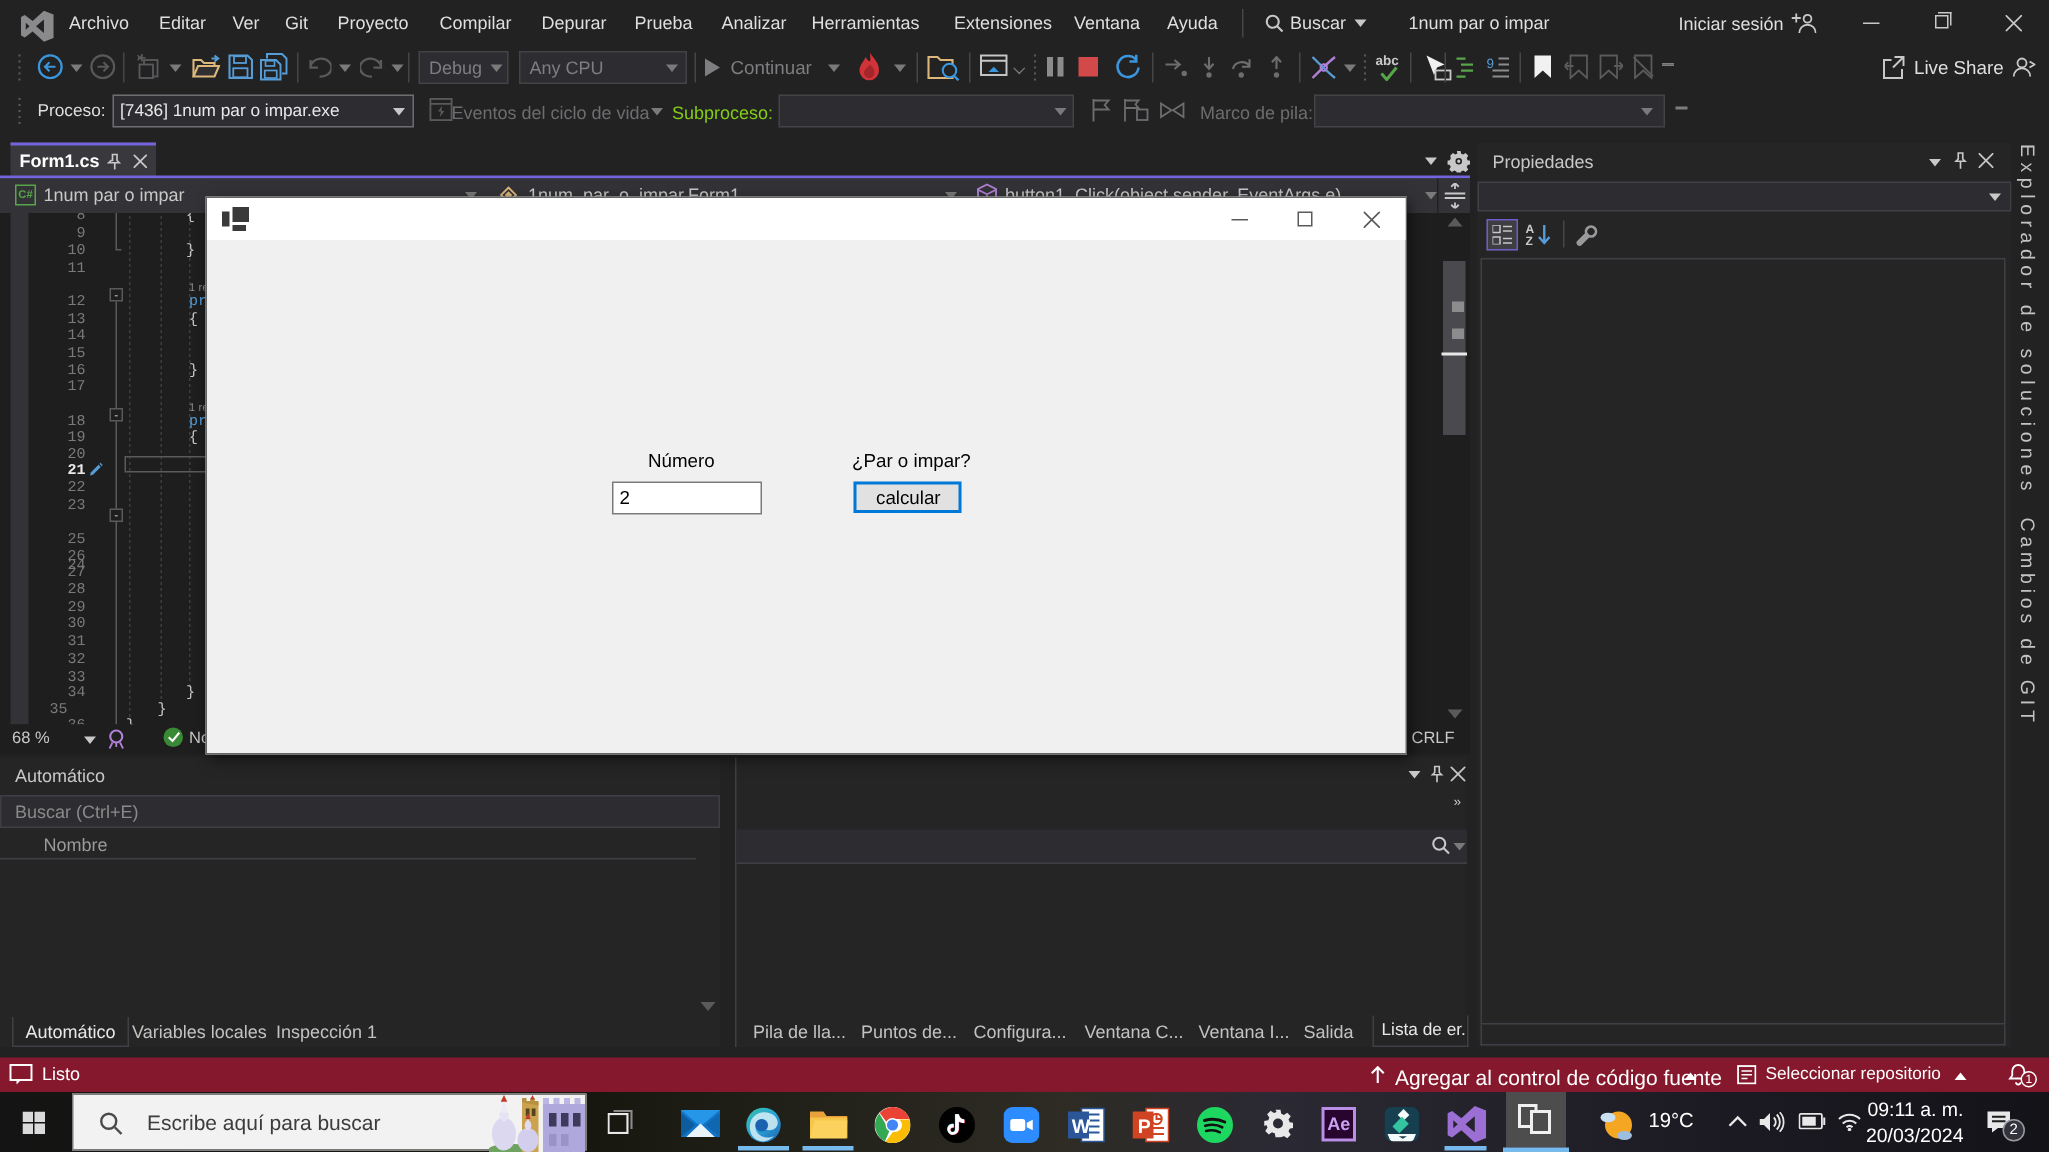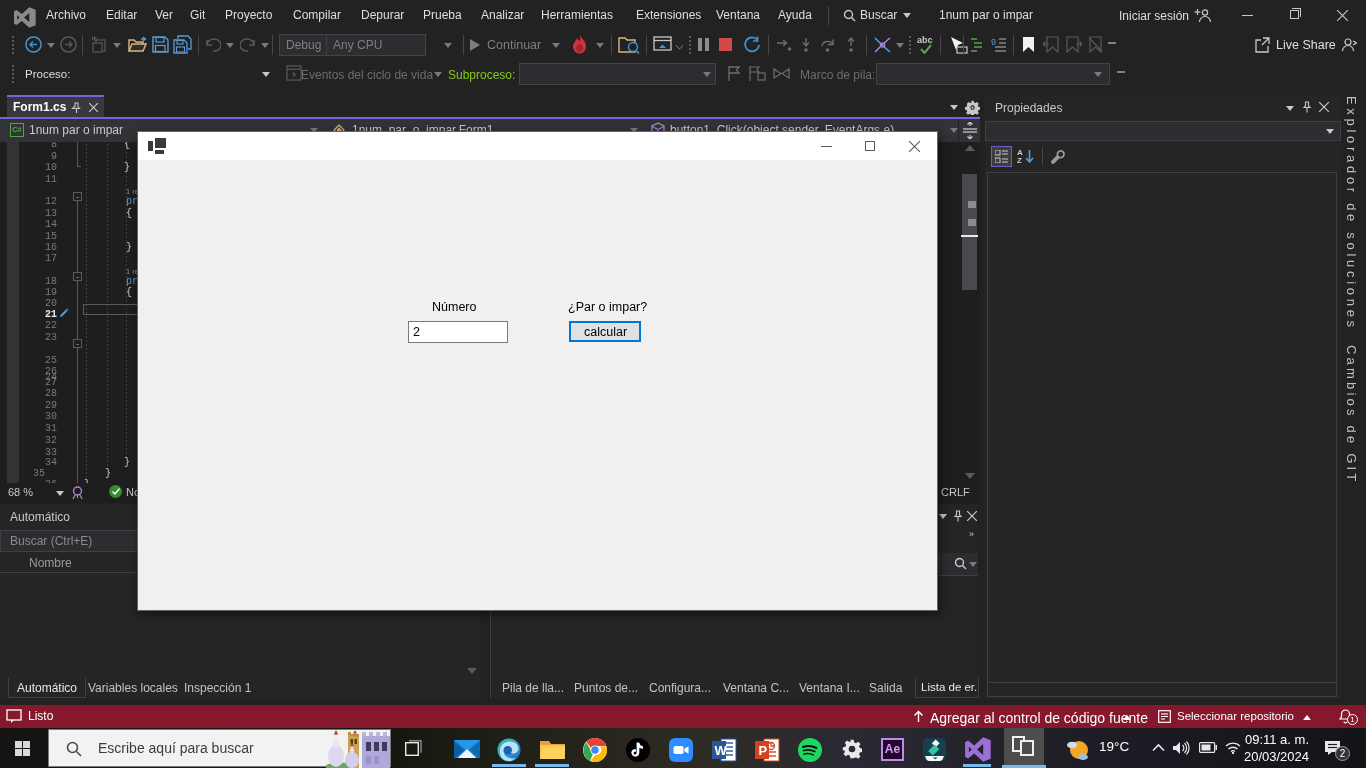--- a/index.html
+++ b/index.html
@@ -113,21 +113,21 @@
       </svg>
     <div class="abs caret dim" style="left:226px;top:13px;"></div>
     <svg class="abs" style="left:240px;top:8px;" width="16" height="14" viewBox="0 0 16 14">
         <path d="M14 2 v5 h-5 M14 7 A7 6 0 1 0 8 13" fill="none" stroke="#5A5A5C" stroke-width="1.5"></path>
       </svg>
     <div class="abs caret dim" style="left:261px;top:13px;"></div>
     <div class="abs sep" style="left:272px;top:5px;height:20px;"></div>
 
     <div class="abs ddbox" style="left:279px;top:4px;width:60px;height:22px;padding:3px 6px;">Debug</div>
     <div class="abs caret dim" style="left:327px;top:13px;"></div>
-    <div class="abs ddbox" style="left:326px;top:4px;width:100px;height:22px;padding:3px 6px;">Any CPU</div>
+    <div class="abs ddbox" style="left:346px;top:4px;width:112px;height:22px;padding:3px 6px;">Any CPU</div>
     <div class="abs caret dim" style="left:444px;top:13px;"></div>
     <div class="abs sep" style="left:463px;top:5px;height:20px;"></div>
 
     <div class="abs" style="left:470px;top:9px;width:0;height:0;border-top:6px solid transparent;border-bottom:6px solid transparent;border-left:10px solid #7E7E80;"></div>
     <span class="abs" style="left:487px;top:8px;color:#7E7E80;font-size:12.5px;">Continuar</span>
     <div class="abs caret dim" style="left:552px;top:13px;"></div>
 
     <svg class="abs" style="left:570px;top:4px;" width="20" height="22" viewBox="0 0 20 22">
         <path d="M10 1 C12 5 16 7 16 13 A6.5 6.5 0 0 1 3 13 C3 9 6 7 7 4 C8 6 9 6.5 10 7 C10.5 5 10 3 10 1 Z" fill="#D13438"></path>
         <path d="M10 9 C12 11 13 12 13 14.5 A3.5 3.5 0 0 1 6 14.5 C6 12 8.5 11 10 9 Z" fill="#A4262C"></path>
@@ -237,20 +237,21 @@
     <svg class="abs" style="left:1340px;top:7px;" width="17" height="16" viewBox="0 0 17 16">
         <circle cx="8" cy="5" r="3" fill="none" stroke="#C8C8C8" stroke-width="1.2"></circle>
         <path d="M2.5 14 A5.5 5.5 0 0 1 13.5 14" fill="none" stroke="#C8C8C8" stroke-width="1.2"></path>
         <path d="M13 4 l3.5 2 -3.5 2" fill="none" stroke="#C8C8C8" stroke-width="1.2"></path>
       </svg>
   </div>
 
   <div class="abs" style="left:0;top:60px;width:1366px;height:29px;background:#222223;">
     <div class="abs grip" style="left:11px;top:4px;height:20px;"></div>
     <span class="abs" style="left:25px;top:8px;color:#DFDFE0;font-size:11.5px;">Proceso:</span>
+    <div class="abs ddbox" style="left:75px;top:3px;width:201px;height:22px;padding:4px 4px;color:#E8E8E8;border-color:#6E6E72;font-size:11.5px;">[7436] 1num par o impar.exe</div>
     <div class="abs caret" style="left:262px;top:12px;"></div>
 
     <svg class="abs" style="left:286px;top:5px;" width="16" height="16" viewBox="0 0 17 17">
         <rect x="1" y="1" width="15" height="15" fill="none" stroke="#5A5A5C" stroke-width="1.3"></rect>
         <line x1="1" y1="4.5" x2="16" y2="4.5" stroke="#5A5A5C" stroke-width="1.3"></line>
         <path d="M9 6 L6.5 10 h2 L7.5 14 L11 9.5 h-2 Z" fill="#5A5A5C"></path>
       </svg>
     <span class="abs" style="left:301px;top:8px;color:#6D6D6F;font-size:12px;">Eventos del ciclo de vida</span>
     <div class="abs caret dim" style="left:434px;top:12px;"></div>
     <span class="abs" style="left:448px;top:8px;color:#84cc16;font-size:12px;">Subproceso:</span>
@@ -494,21 +495,21 @@
 
     <div class="abs" style="left:2px;top:77px;width:350px;height:511px;border:1px solid #3F3F46;"></div>
     <div class="abs" style="left:2px;top:588px;width:350px;height:14px;border:1px solid #3F3F46;border-top:none;"></div>
   </div>
 
   <div class="abs" style="left:1341px;top:95px;width:25px;height:610px;background:#222223;">
     <span class="abs" style="left:3px;top:1px;writing-mode:vertical-rl;color:#C2C2C3;font-size:13px;letter-spacing:3.7px;">Explorador de soluciones</span>
     <span class="abs" style="left:3px;top:250px;writing-mode:vertical-rl;color:#C2C2C3;font-size:13px;letter-spacing:3.2px;">Cambios de GIT</span>
   </div>
 
-  <div class="abs" style="left:137px;top:131px;width:801px;height:480px;background:#F0F0F0;border:1px solid #656565;box-shadow:2px 3px 9px rgba(0,0,0,0.55);">
+  <div class="abs" style="left:137px;top:131px;width:801px;height:372px;background:#F0F0F0;border:1px solid #656565;box-shadow:2px 3px 9px rgba(0,0,0,0.55);">
     <div class="abs" style="left:0;top:0;width:799px;height:28px;background:#FFFFFF;">
 
       <div class="abs" style="left:10px;top:9px;width:5px;height:10px;background:#3A3A3A;"></div>
       <div class="abs" style="left:17px;top:6px;width:11px;height:10px;background:#3A3A3A;"></div>
       <div class="abs" style="left:17px;top:18px;width:9px;height:4px;background:#3A3A3A;"></div>
 
       <div class="abs" style="left:683px;top:14px;width:11px;height:1px;background:#5A5A5A;"></div>
       <div class="abs" style="left:727px;top:9px;width:10px;height:10px;border:1px solid #5A5A5A;"></div>
       <svg class="abs" style="left:771px;top:9px;" width="11" height="11" viewBox="0 0 11 11">
           <line x1="0" y1="0" x2="11" y2="11" stroke="#5A5A5A" stroke-width="1.1"></line>

